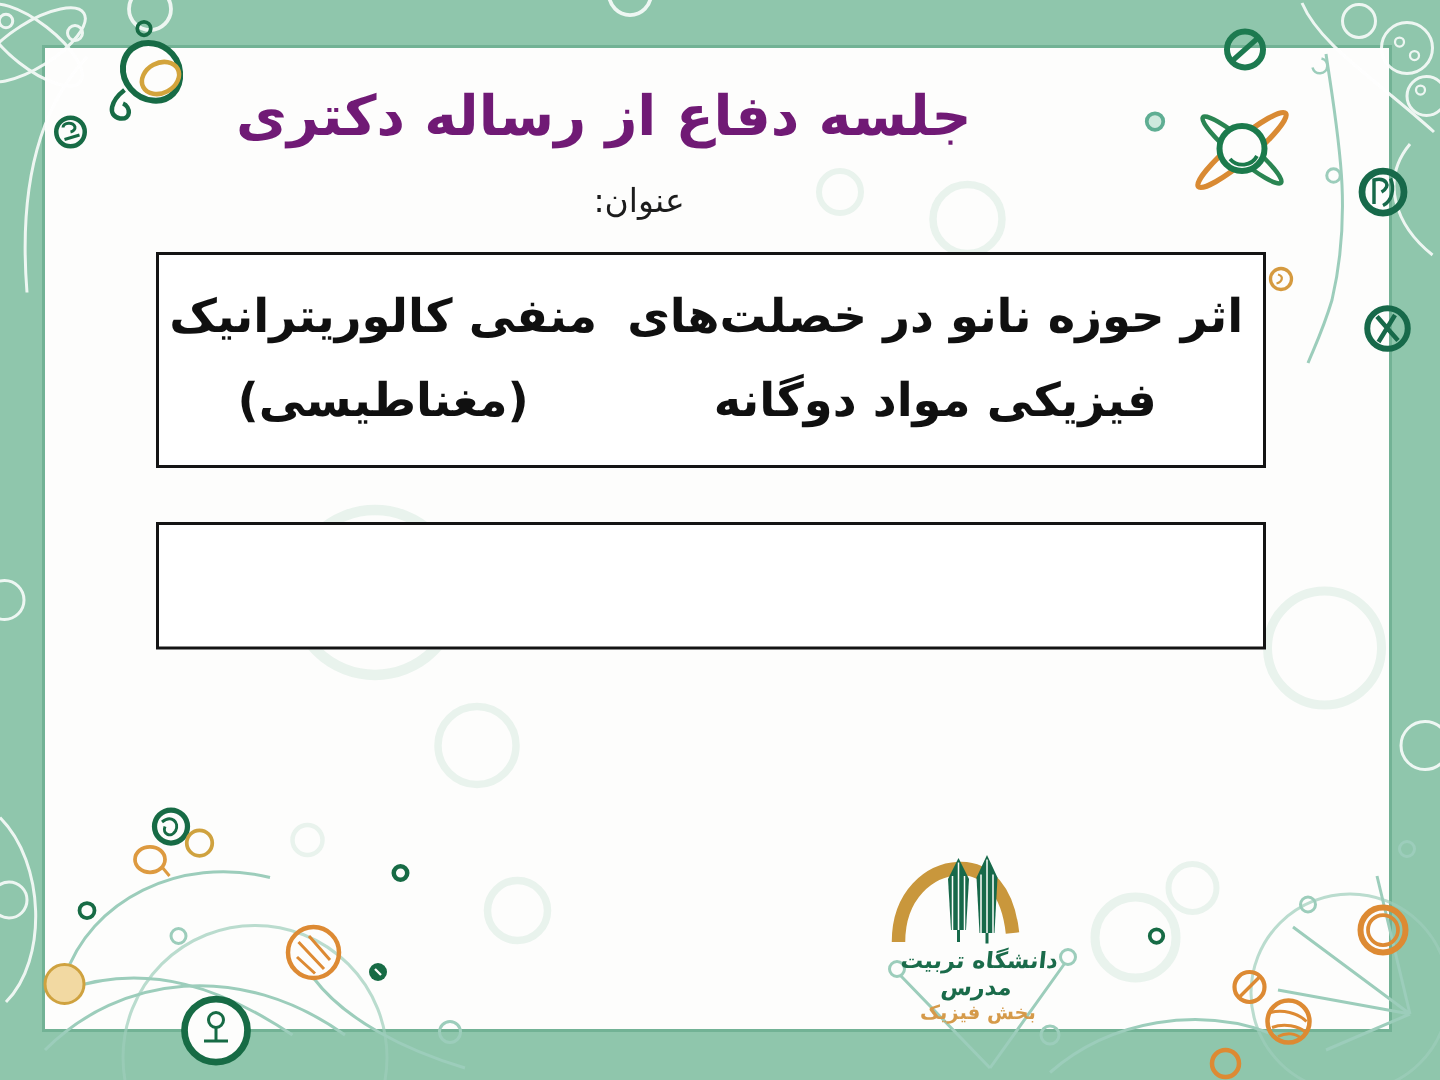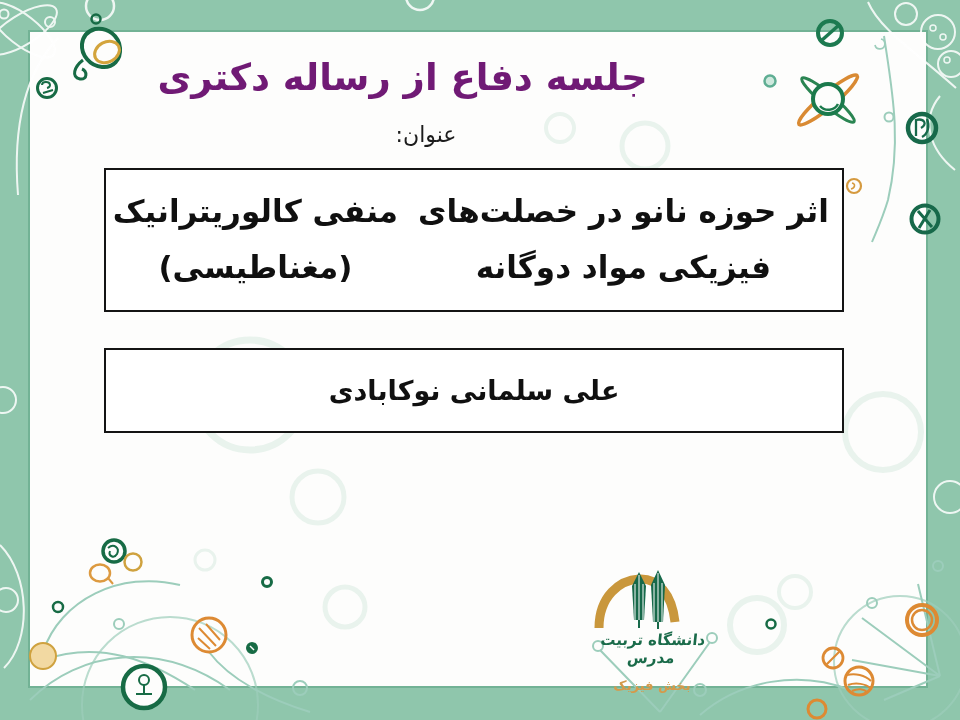--- a/index.html
+++ b/index.html
@@ -30,21 +30,21 @@
   }
   .box-thesis{top:168px;height:144px;font-size:31px;font-weight:bold;line-height:1.8;}
   .box-presenter{top:348px;height:85px;flex-direction:row;gap:10px;}
   .presenter-name{font-size:27px;font-weight:bold;}
   .presenter-affiliation{font-size:22px;font-weight:normal;}
   .box-schedule{top:468px;height:83px;font-size:21px;font-weight:bold;line-height:1.55;}
   .logo{
     position:absolute;left:582px;top:570px;width:140px;text-align:center;direction:rtl;
   }
   .logo-name{color:#1a6b4a;font-weight:bold;font-size:15px;margin-top:-3px;transform:skewX(-6deg);}
-  .logo-dept{color:#d59a4a;font-weight:bold;font-size:13px;margin-top:11px;letter-spacing:1px;}
+  .logo-dept{color:#d59a4a;font-weight:bold;font-size:13px;margin-top:1px;letter-spacing:1px;}
 </style>
 </head>
 <body>
 
 <div class="slide">
 
   <div class="inner-panel"></div>
 
   <svg class="decor-svg" viewBox="0 0 960 720">
 
@@ -170,21 +170,20 @@
   <div class="content">
     <div class="header-title">جلسه دفاع از رساله دکتری</div>
     <div class="title-label">عنوان:</div>
 
     <div class="box box-thesis">
       <div>اثر حوزه نانو در خصلت‌های فیزیکی مواد دوگانه</div>
       <div>منفی کالوریترانیک (مغناطیسی)</div>
     </div>
 
     <div class="box box-presenter">
-      <span class="presenter-name">علی سلمانی نوکابادی</span>
     </div>
 
 
     <div class="logo">
       <svg width="140" height="60" viewBox="0 0 140 60">
         <path d="M17,58 C17,26 38,10 57,9 C76,8 90,24 93,52" stroke="#c9973c" stroke-width="9" fill="none"></path>
         <g>
           <polygon points="57,2 64,16 62,50 52,50 50,16" fill="#17694a"></polygon>
           <path d="M57,5 L57,50 M53,14 L53,50 M61,14 L61,50" stroke="#fdfdfc" stroke-width="1" fill="none"></path>
           <path d="M57,50 L57,58" stroke="#17694a" stroke-width="2"></path>

